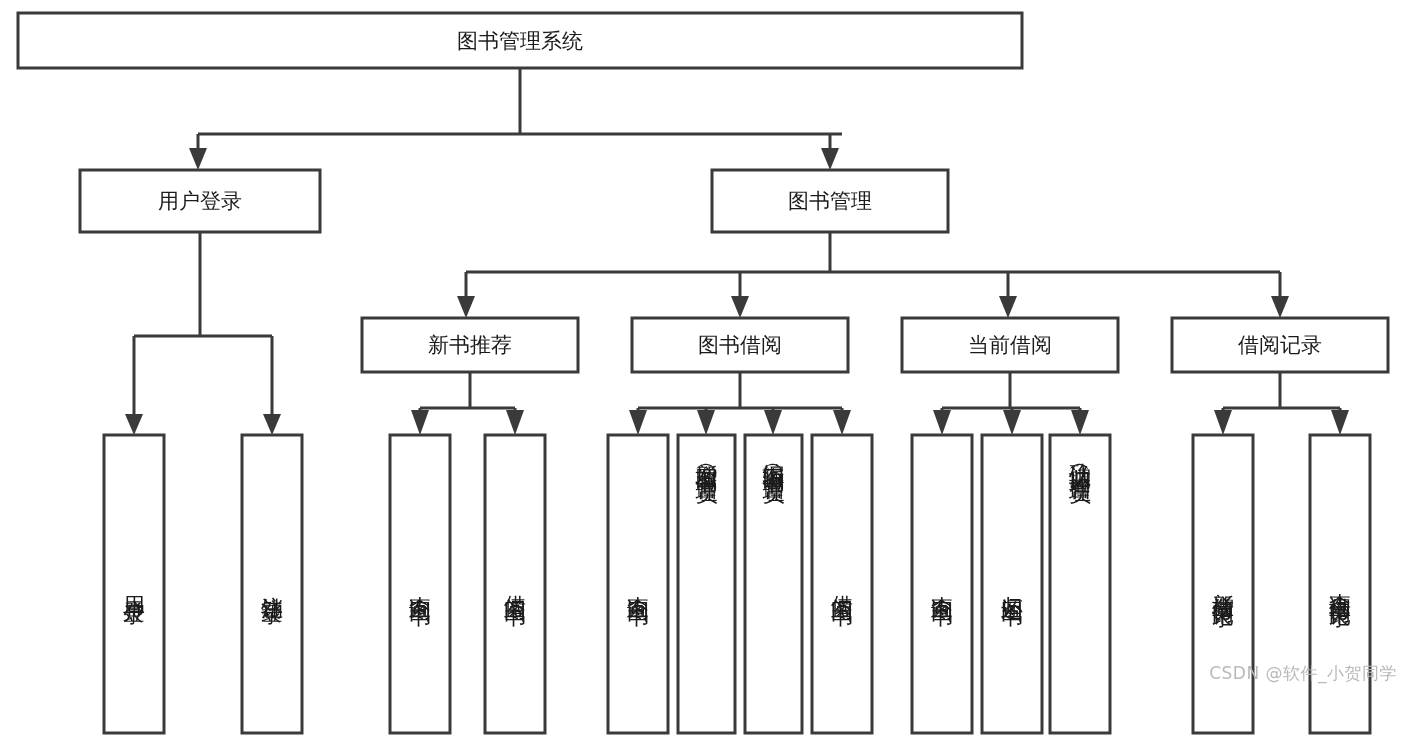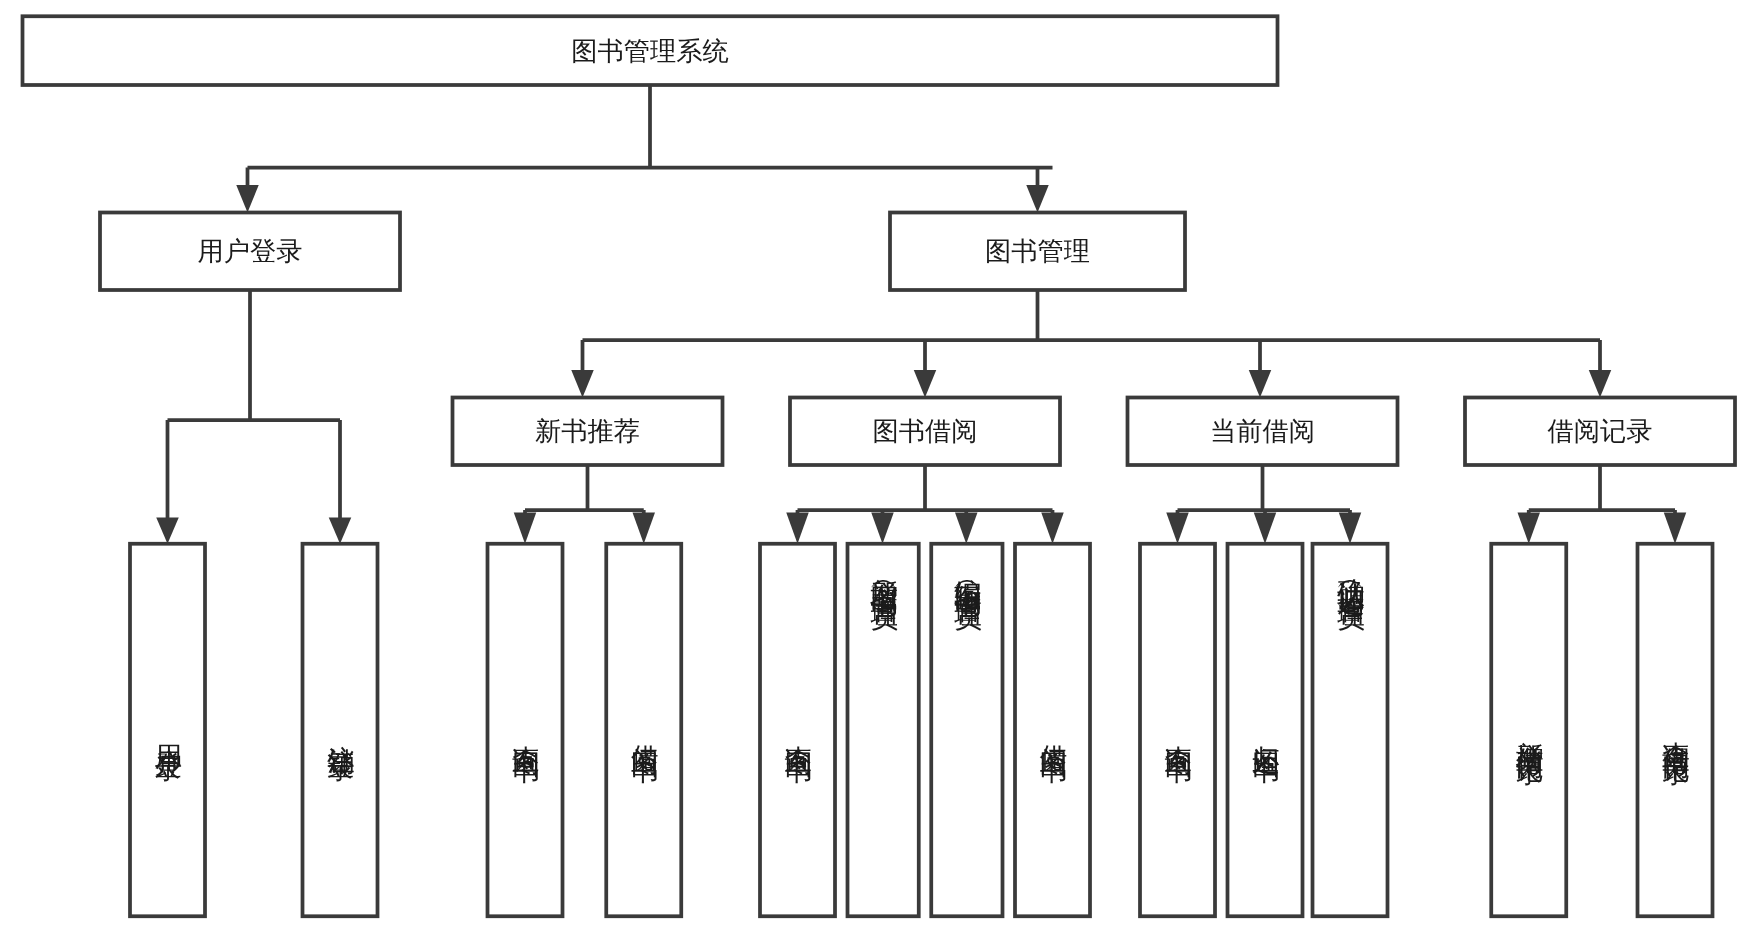--- a/index.html
+++ b/index.html
@@ -211,14 +211,15 @@
   <div class="vlabel" style="left:608px;  top:435px; width:60px; height:298px;">查询图书</div>
   <div class="vlabel" style="left:678px;  top:435px; width:57px; height:298px; justify-content:flex-start; padding-top:10px; box-sizing:border-box;">新增图书（管理员）</div>
   <div class="vlabel" style="left:745px;  top:435px; width:57px; height:298px; justify-content:flex-start; padding-top:10px; box-sizing:border-box;">编辑图书（管理员）</div>
   <div class="vlabel" style="left:812px;  top:435px; width:60px; height:298px;">借阅图书</div>
   <div class="vlabel" style="left:912px;  top:435px; width:60px; height:298px;">查询图书</div>
   <div class="vlabel" style="left:982px;  top:435px; width:60px; height:298px;">归还图书</div>
   <div class="vlabel" style="left:1050px; top:435px; width:60px; height:298px; justify-content:flex-start; padding-top:10px; box-sizing:border-box;">确认归还（管理员）</div>
   <div class="vlabel" style="left:1193px; top:435px; width:60px; height:298px;">新增借阅记录</div>
   <div class="vlabel" style="left:1310px; top:435px; width:60px; height:298px;">查询借阅记录</div>
 
+  <div id="watermark">CSDN @软件_小贺同学</div>
 
 </div>
 
 </body></html>

